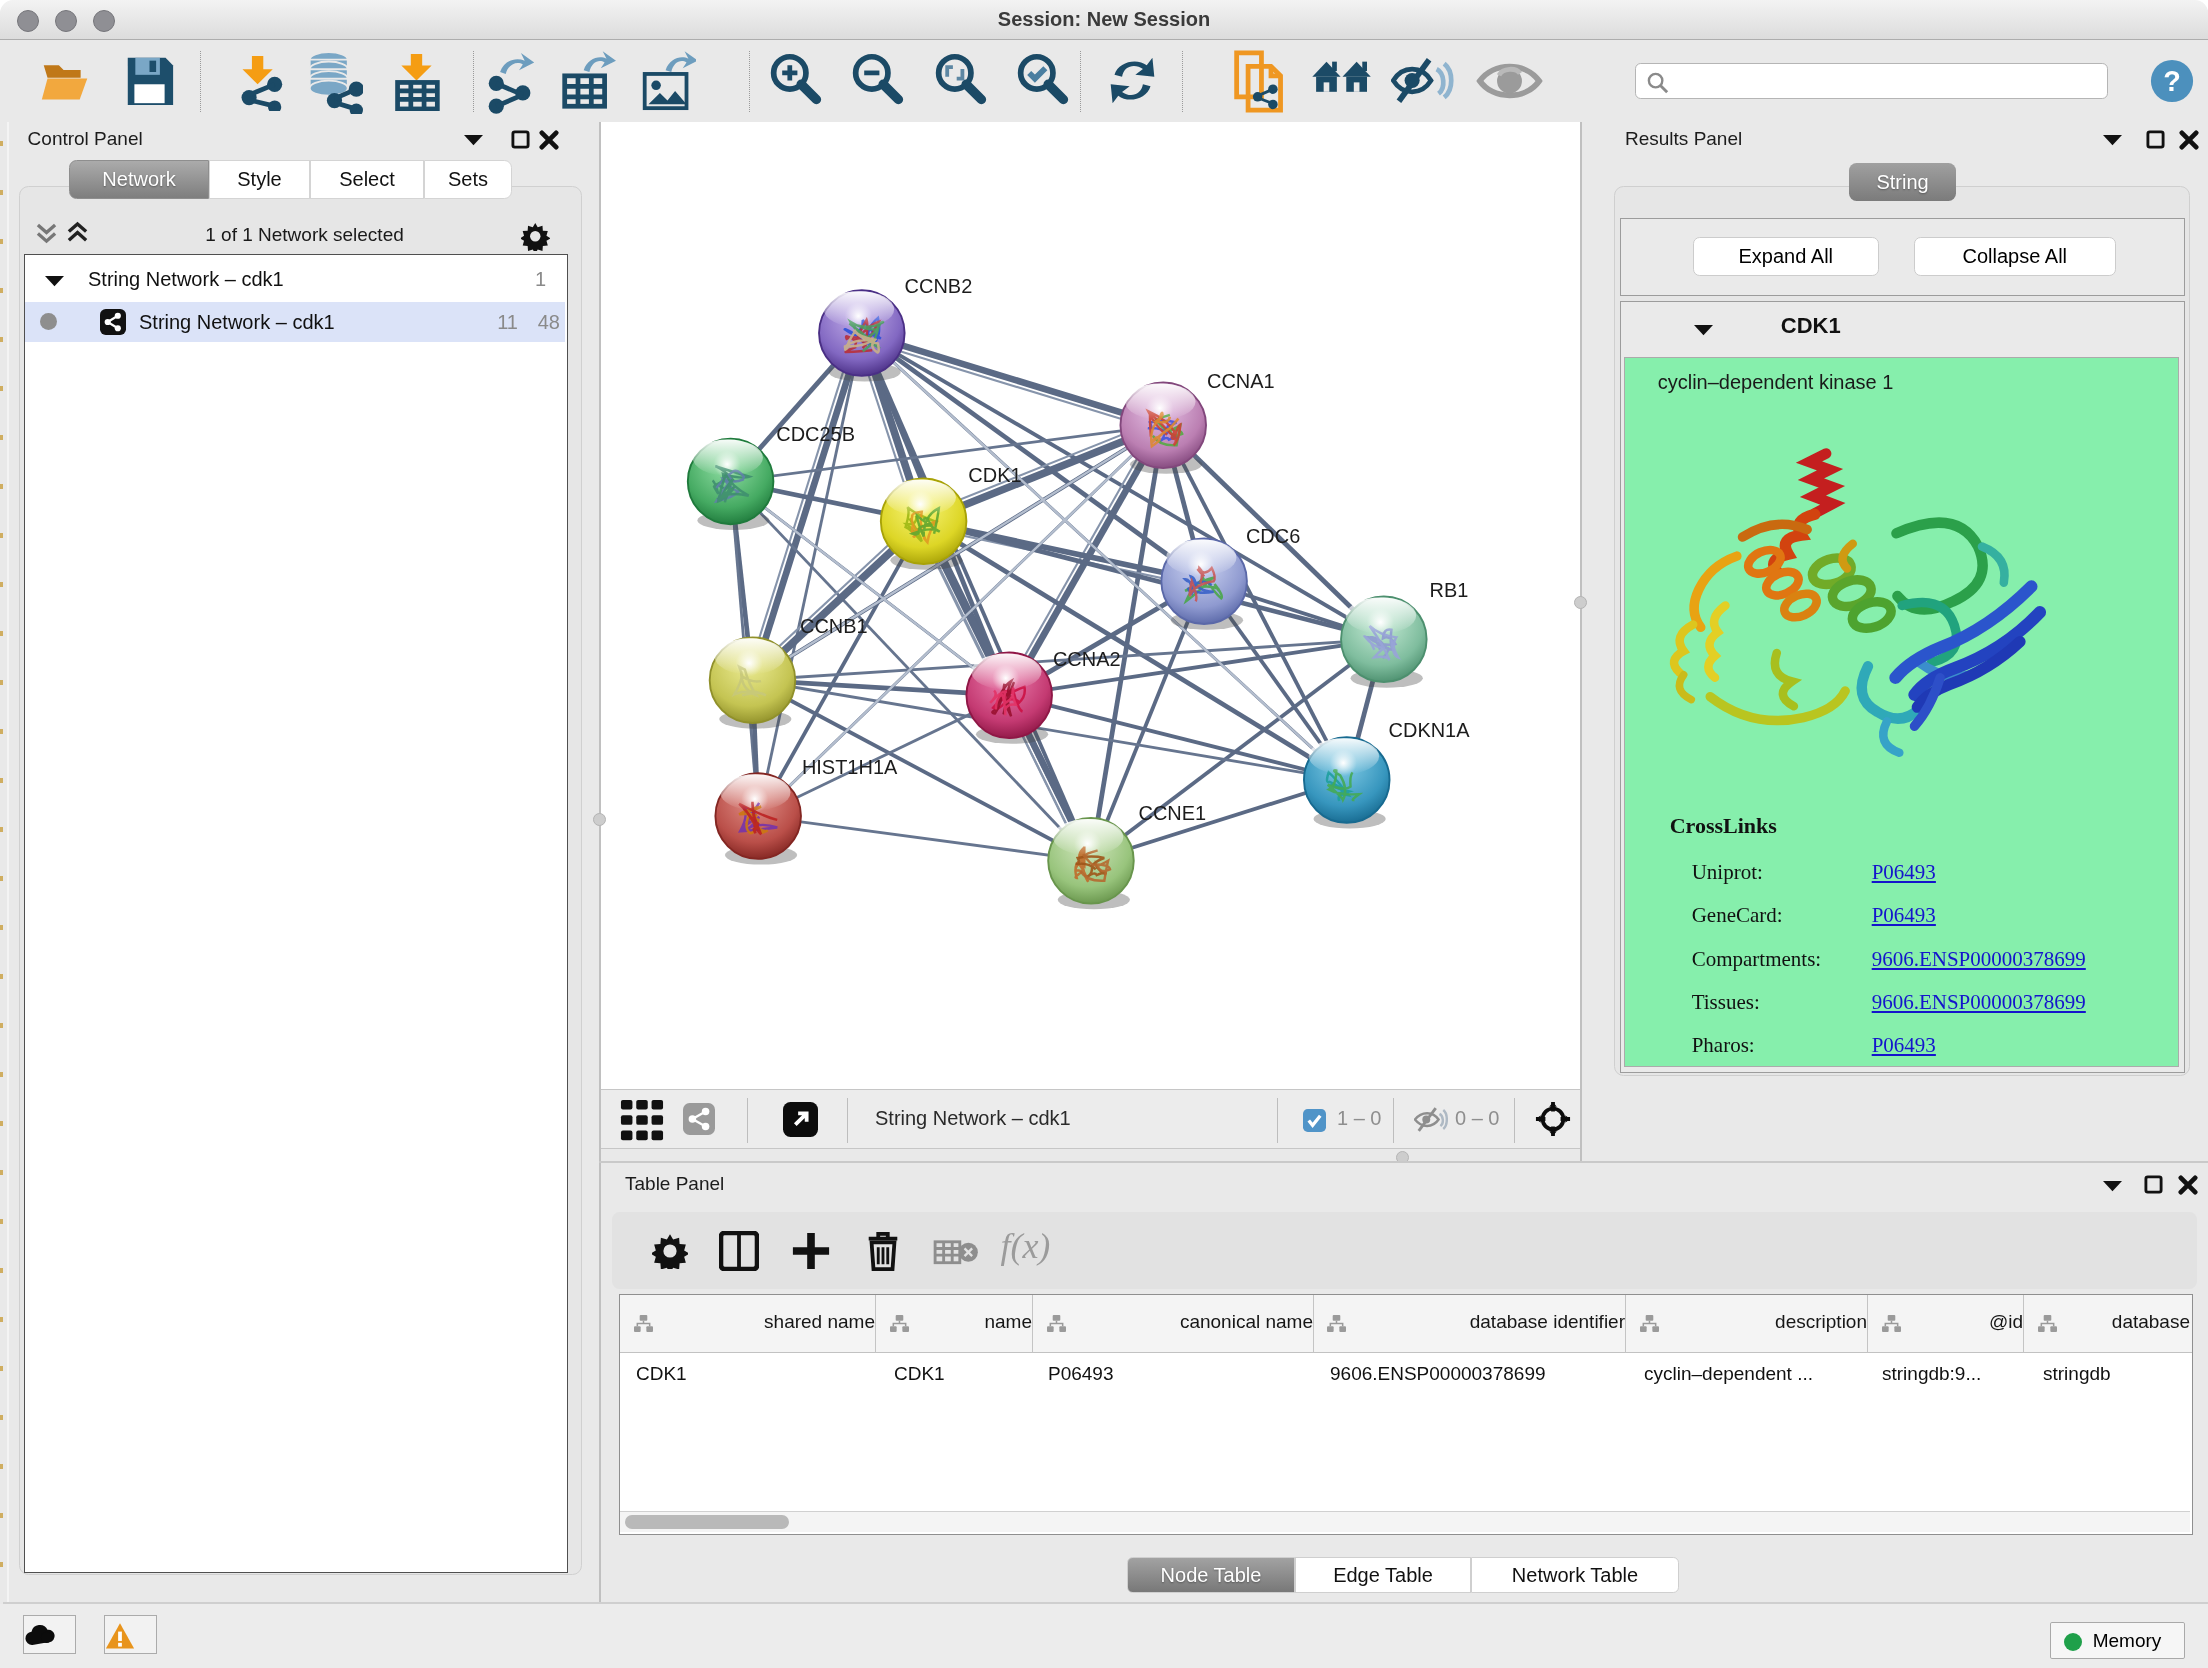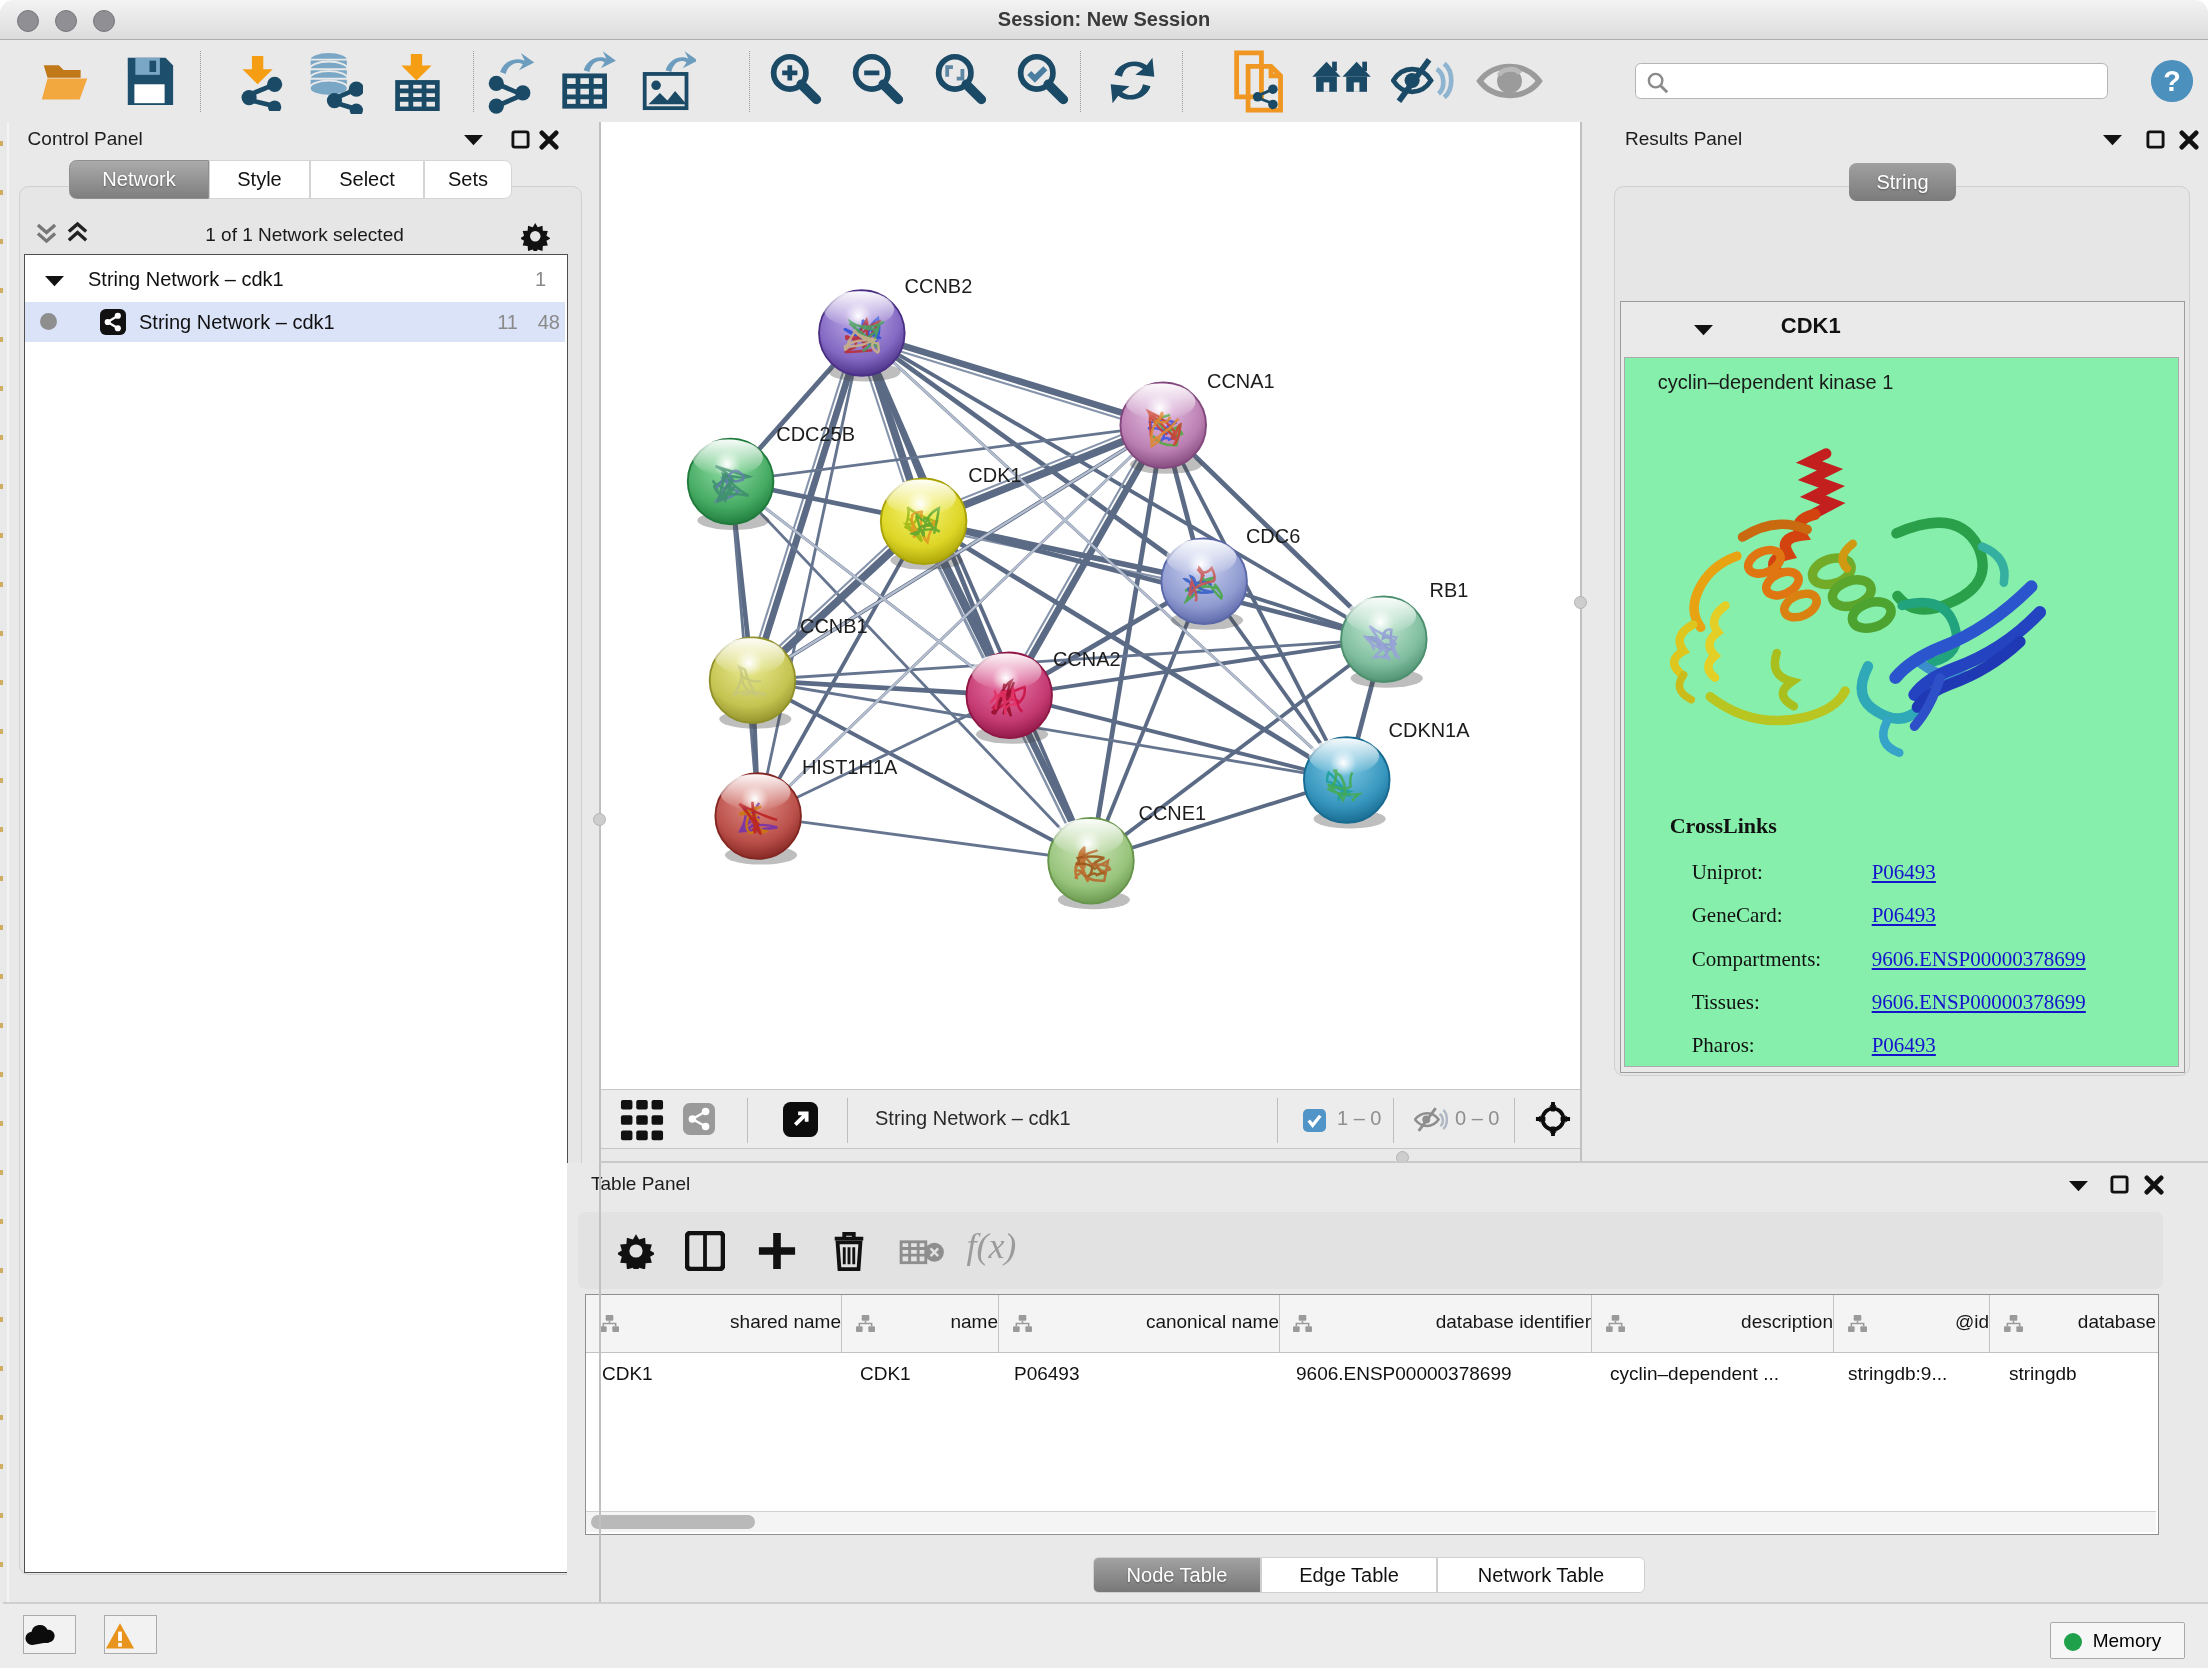--- a/index.html
+++ b/index.html
@@ -36,21 +36,21 @@
 #rpanel { left:1582px; top:122px; width:627px; height:1041px; background:#e9e9e9; }
 #stringtab { position:absolute; left:267px; top:41px; z-index:5; width:107px; height:38px; background:linear-gradient(#a0a0a0,#7b7b7b); border-radius:7.6px; color:#fff; font-size:20px; text-align:center; line-height:38px; text-shadow:0 1px 1.9px rgba(0,0,0,.35); }
 #rp-box { position:absolute; left:32px; top:64px; width:576px; height:890px; background:#e6e6e6; border:1px solid #cfcfcf; border-radius:9.5px; }
 #rp-a { position:absolute; left:4.8px; top:31px; width:565px; height:78px; border:1.9px solid #9c9c9c; background:#eaeaea; }
 .rbtn { position:absolute; top:18px; height:39px; background:#fff; border:1px solid #cccccc; border-radius:6.7px; font-size:20px; text-align:center; }
 #rp-b { position:absolute; left:4.8px; top:114px; width:565px; height:772px; border:1.9px solid #9c9c9c; background:#eaeaea; }
 #rp-inner { position:absolute; left:2.9px; top:55px; width:555px; height:710px; border:1px solid #ababab; background:#86efac; }
 .serif { font-family:"Liberation Serif", serif; }
 .xlink { color:#1414cc; text-decoration:underline; }
 
-#tpanel { left:567px; top:1163px; width:1490px; height:438px; background:#e9e9e9; }
+#tpanel { left:601px; top:1163px; width:1490px; height:438px; background:#e9e9e9; }
 #ttools { position:absolute; left:11.4px; top:49px; width:1585px; height:77px; background:#e2e2e2; border-radius:7.6px; }
 #ttable { position:absolute; left:18px; top:131px; width:1574px; height:241px; background:#fff; border:1.9px solid #8f8f8f; }
 #thead { position:absolute; left:0; top:0; width:100%; height:58px; background:#f4f4f4; border-bottom:1px solid #c2c2c2; }
 .thcell { position:absolute; top:0; height:58px; border-right:1px solid #c4c4c4; font-size:19px; color:#161616; }
 .thicon { position:absolute; left:13.3px; top:19px; }
 .thlabel { position:absolute; top:16px; width:100%; text-align:right; }
 .tdcell { position:absolute; top:68px; font-size:19px; color:#111; }
 #tscroll { position:absolute; left:0px; top:216px; width:1570px; height:21px; background:#f4f4f4; border-top:1px solid #d0d0d0; }
 #tthumb { position:absolute; left:4.8px; top:2.9px; width:164px; height:14.3px; background:#b9b9b9; border-radius:7.6px; }
 .btab { position:absolute; top:0; height:36px; background:#fff; border:1px solid #cfcfcf; font-size:20px; text-align:center; line-height:34px; color:#111; }
@@ -595,20 +595,24 @@
         <path d="M1 2 h20 L11 13 z" fill="#111"></path>
       </svg>
     <svg style="position:absolute;left:564px;top:7.6px;" width="19" height="19" viewBox="0 0 20 20">
         <rect x="2" y="2" width="16" height="16" fill="none" stroke="#111" stroke-width="3" rx="2"></rect>
       </svg>
     <svg style="position:absolute;left:597px;top:7.6px;" width="20" height="20" viewBox="0 0 21 21">
         <path d="M3 3 L18 18 M18 3 L3 18" stroke="#111" stroke-width="5" stroke-linecap="round"></path>
       </svg>
     <div id="stringtab">String</div>
     <div id="rp-box">
+      <div id="rp-a">
+        <div class="rbtn" style="left:72px;width:186px;line-height:37px;">Expand All</div>
+        <div class="rbtn" style="left:293px;width:202px;line-height:37px;">Collapse All</div>
+      </div>
       <div id="rp-b">
         <svg style="position:absolute;left:72px;top:21px;" width="21" height="13.3" viewBox="0 0 22 14">
             <path d="M1 2 h20 L11 13 z" fill="#111"></path>
           </svg>
         <div style="position:absolute;left:114px;top:11.4px;width:152px;text-align:center;font-size:22px;font-weight:bold;color:#111;">CDK1</div>
         <div id="rp-inner">
           <div style="position:absolute;left:33px;top:13.3px;font-size:20px;color:#1a1a1a;">cyclin–dependent kinase 1</div>
           <svg style="position:absolute;left:28.5px;top:86px;" width="409" height="323" viewBox="0 0 430 340">
             <g fill="none" stroke-linecap="round">
               <path d="M182 10 l-18 9 l22 8 l-20 10 l22 8 l-20 10 l21 8 l-19 10" stroke="#c41f1f" stroke-width="11"></path>

